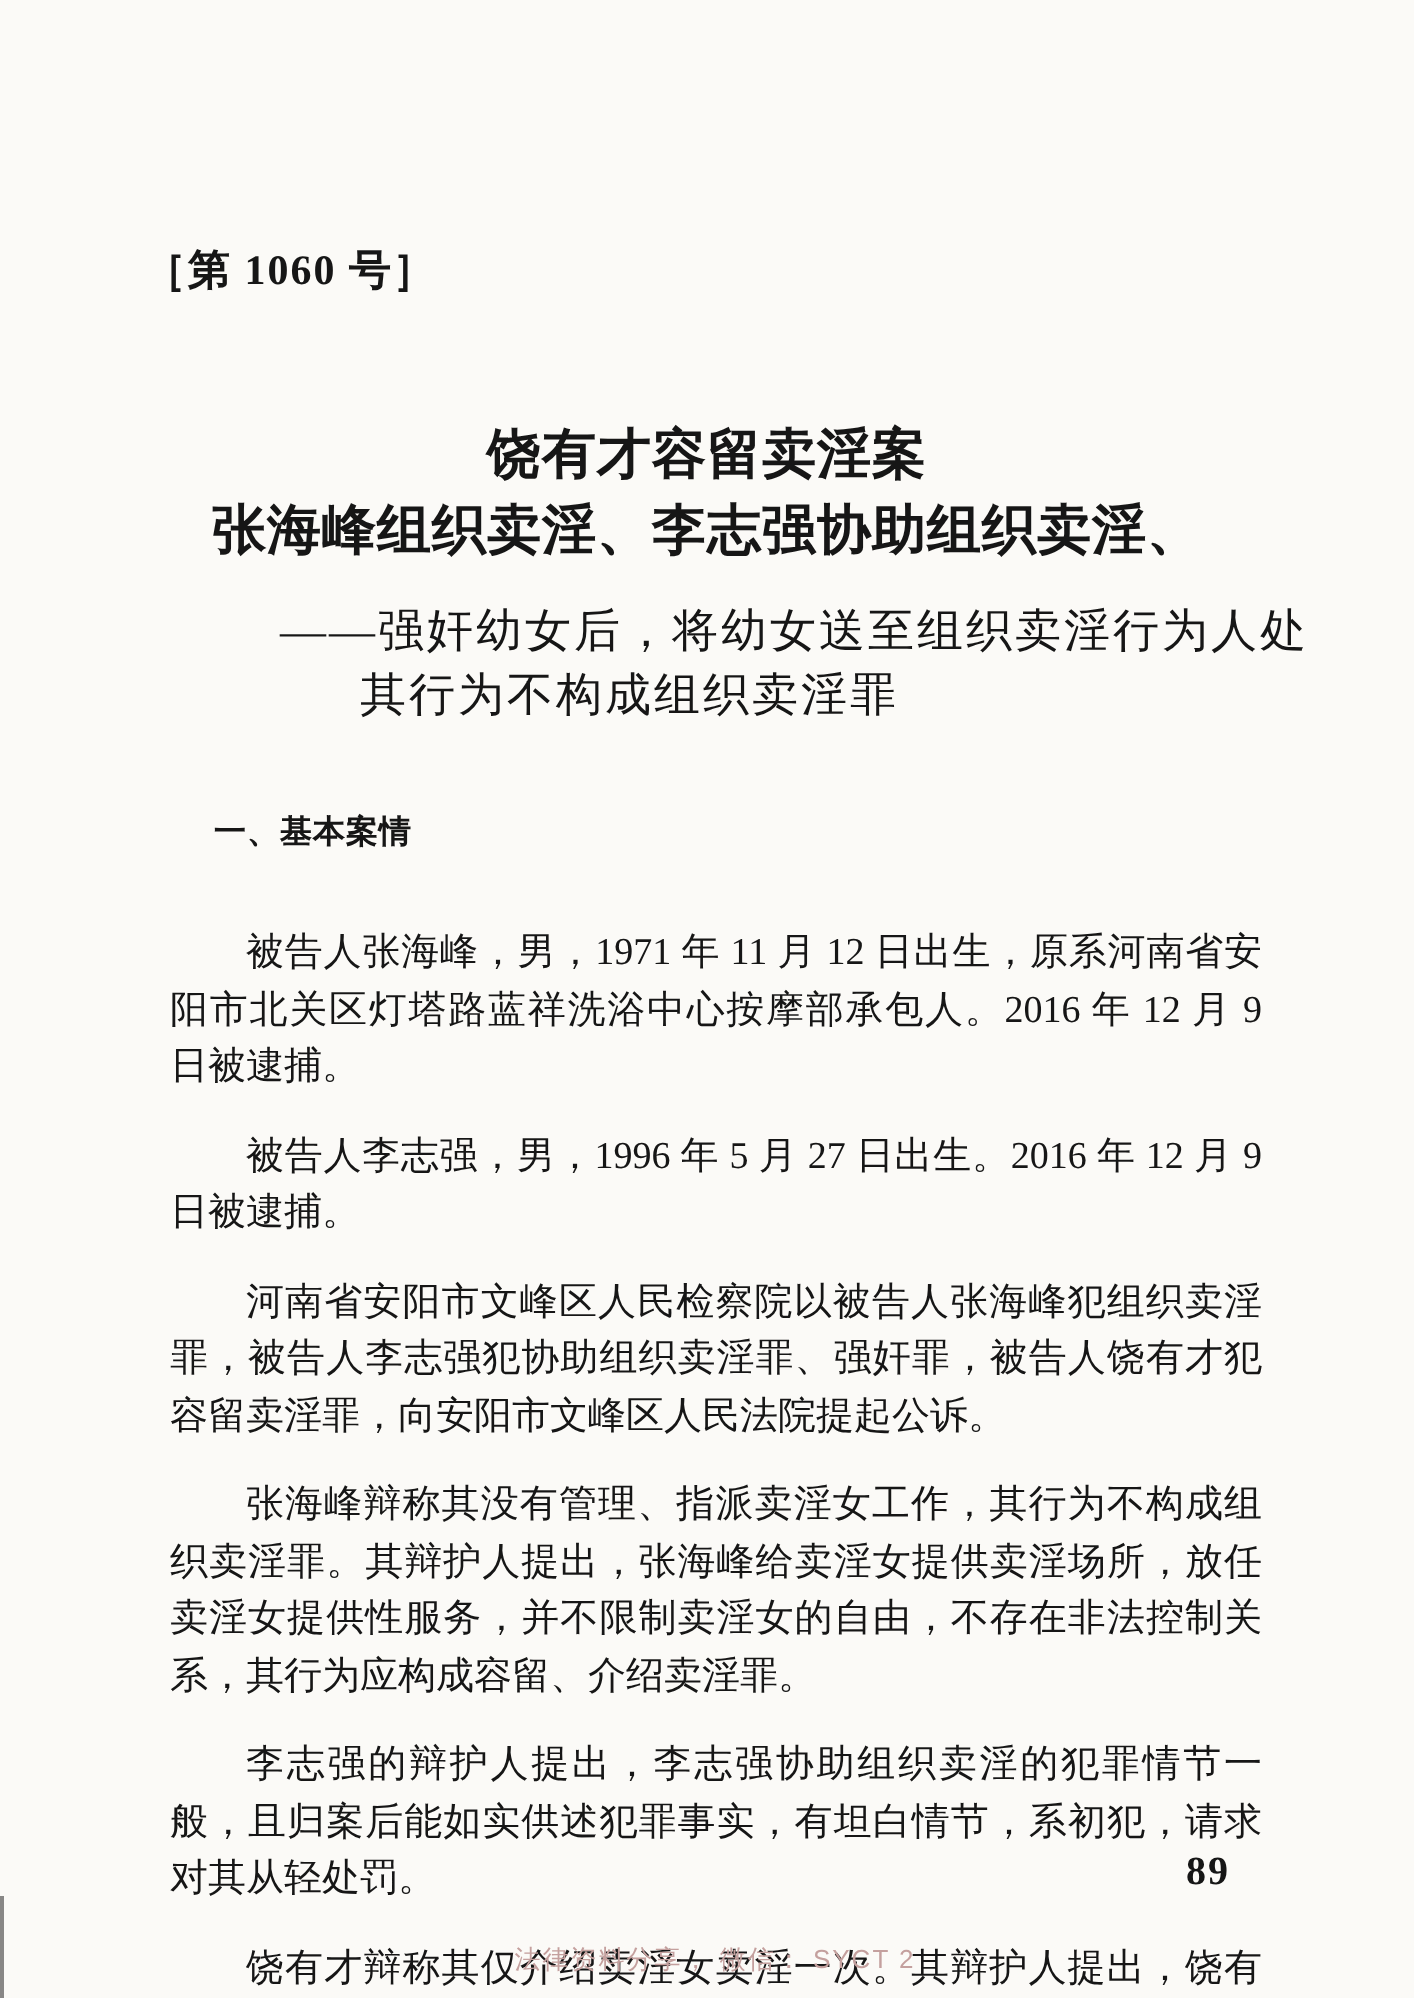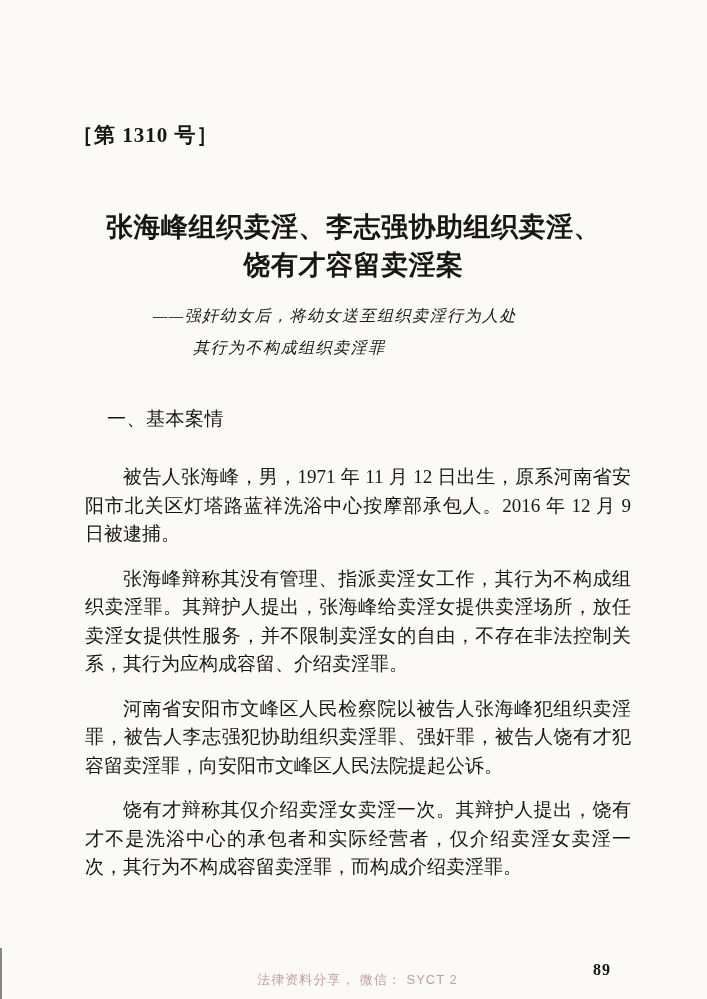--- a/index.html
+++ b/index.html
@@ -16,77 +16,79 @@
     position:absolute; left:72px; top:121px;
     font-size:21px; font-weight:700; letter-spacing:1px;
   }
   .title {
     position:absolute; top:208px; left:0; right:0;
     text-align:center;
     font-size:27px; font-weight:700; line-height:38px;
     letter-spacing:0.5px;
   }
   .subtitle {
-    position:absolute; top:300px; left:153px;
-    font-size:16px; line-height:32px;
-    font-style:italic; font-weight:500;
+    position:absolute; top:300px; left:140px;
+    font-size:23px; line-height:32px;
+    font-weight:500;
     letter-spacing:1.5px;
   }
   .subtitle .line2 { margin-left:40px; }
   .section-heading {
     position:absolute; top:406px; left:107px;
     font-family:"Liberation Sans","DejaVu Sans",sans-serif;
-    font-size:19px; font-weight:400; letter-spacing:0.5px;text-align:center;
+    font-size:16px; font-weight:700; letter-spacing:0.5px;text-align:center;
   }
   .body-text {
     position:absolute; top:447px; left:69px; width:578px;
     font-size:19px; line-height:28.5px;
     text-align:justify; text-align-last:left;
   }
   .body-text p { margin:16px; text-indent:2em; }
   .page-number {
-    position:absolute; top:961px; left:593px;
-    font-size:16px; font-weight:600; letter-spacing:1px;
+    position:absolute; top:925px; left:593px;
+    font-size:20px; font-weight:600; letter-spacing:1px;
   }
   .watermark {
     position:absolute; top:971px; left:0; right:0;
     text-align:center; padding-left:8px;
     font-family:"Liberation Sans","DejaVu Sans",sans-serif;
     font-size:13px; letter-spacing:1px;
     color:#c4a09e;
   }
   .scan-edge {
     position:absolute; left:0; top:948px;
     width:2px; height:51px;
     background:#4a4a4a; opacity:0.65;
   }
 </style>
 </head>
 <body>
 
 <div class="page">
 
-  <div class="case-number">［第 1310 号］</div>
+  <div class="case-number">［第 1060 号］</div>
 
   <div class="title">
+    <div>饶有才容留卖淫案</div>
     <div>张海峰组织卖淫、李志强协助组织卖淫、</div>
-    <div>饶有才容留卖淫案</div>
   </div>
 
   <div class="subtitle">
     <div>——强奸幼女后，将幼女送至组织卖淫行为人处</div>
     <div class="line2">其行为不构成组织卖淫罪</div>
   </div>
 
   <div class="section-heading">一、基本案情</div>
 
   <div class="body-text">
     <p>被告人张海峰，男，1971 年 11 月 12 日出生，原系河南省安阳市北关区灯塔路蓝祥洗浴中心按摩部承包人。2016 年 12 月 9 日被逮捕。</p>
+    <p>被告人李志强，男，1996 年 5 月 27 日出生。2016 年 12 月 9 日被逮捕。</p>
+    <p>河南省安阳市文峰区人民检察院以被告人张海峰犯组织卖淫罪，被告人李志强犯协助组织卖淫罪、强奸罪，被告人饶有才犯容留卖淫罪，向安阳市文峰区人民法院提起公诉。</p>
     <p>张海峰辩称其没有管理、指派卖淫女工作，其行为不构成组织卖淫罪。其辩护人提出，张海峰给卖淫女提供卖淫场所，放任卖淫女提供性服务，并不限制卖淫女的自由，不存在非法控制关系，其行为应构成容留、介绍卖淫罪。</p>
-    <p>河南省安阳市文峰区人民检察院以被告人张海峰犯组织卖淫罪，被告人李志强犯协助组织卖淫罪、强奸罪，被告人饶有才犯容留卖淫罪，向安阳市文峰区人民法院提起公诉。</p>
+    <p>李志强的辩护人提出，李志强协助组织卖淫的犯罪情节一般，且归案后能如实供述犯罪事实，有坦白情节，系初犯，请求对其从轻处罚。</p>
     <p>饶有才辩称其仅介绍卖淫女卖淫一次。其辩护人提出，饶有才不是洗浴中心的承包者和实际经营者，仅介绍卖淫女卖淫一次，其行为不构成容留卖淫罪，而构成介绍卖淫罪。</p>
 
   </div>
 
   <div class="page-number">89</div>
 
   <div class="watermark">法律资料分享， 微信： SYCT 2</div>
 
   <div class="scan-edge"></div>
 

